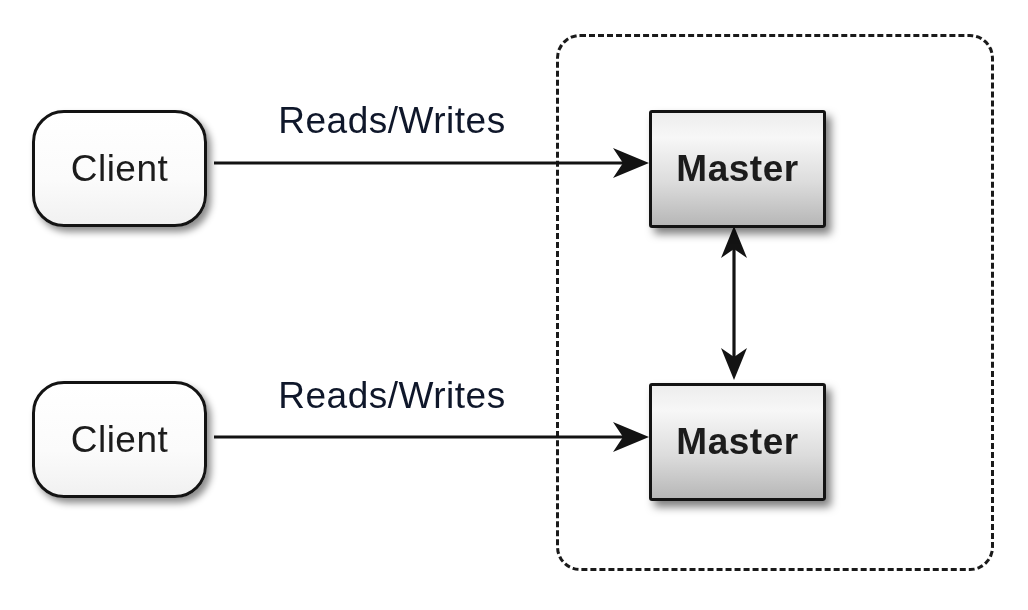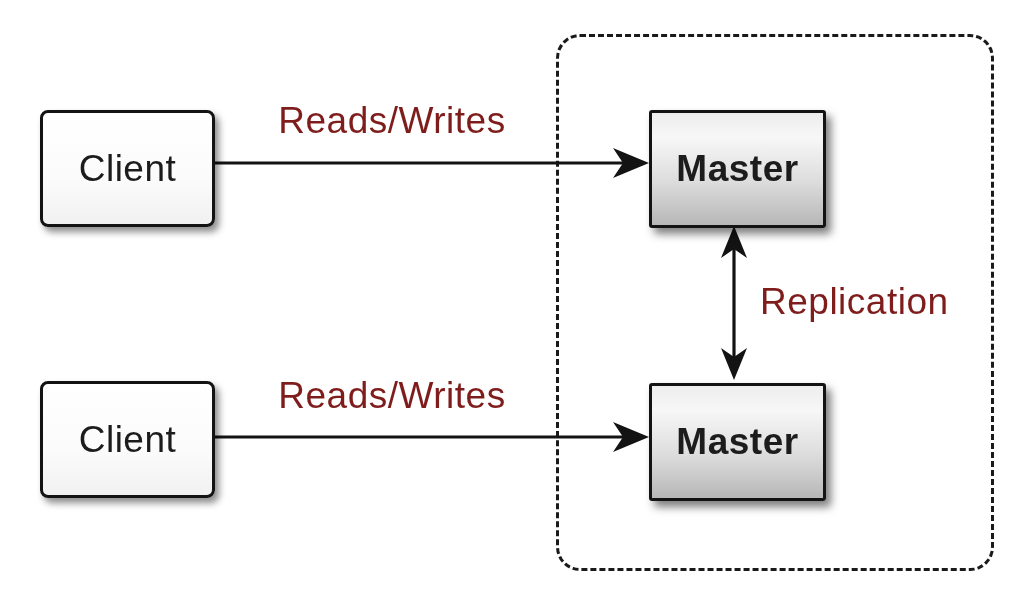--- a/index.html
+++ b/index.html
@@ -19,24 +19,24 @@
     position: absolute;
     display: flex;
     align-items: center;
     justify-content: center;
     border: 3px solid #131313;
     color: #1c1c1c;
     font-size: 37px;
     letter-spacing: 0.5px;
   }
   .client {
-    left: 40px;
+    left: 32px;
     width: 169px;
     height: 111px;
-    border-radius: 8px;
+    border-radius: 32px;
     background: linear-gradient(180deg, #ffffff 0%, #fbfbfb 60%, #f1f1f1 100%);
     box-shadow: 4px 5px 7px rgba(0,0,0,0.45);
   }
   .client-1 { top: 110px; }
   .client-2 { top: 381px; }
   .master {
     left: 649px;
     width: 171px;
     height: 112px;
     border-radius: 3px;
@@ -51,21 +51,21 @@
     left: 556px;
     top: 34px;
     width: 432px;
     height: 531px;
     border: 3px dashed #1a1a1a;
     border-radius: 24px;
     background: transparent;
   }
   .edge-label {
     position: absolute;
-    color: #7f1d1d;
+    color: #0f172a;
     font-size: 37px;
     letter-spacing: 0.5px;
     white-space: nowrap;
   }
   .label-rw { left: 250px; width: 284px; text-align: center; }
   .label-rw-1 { top: 100px; }
   .label-rw-2 { top: 375px; }
   .label-replication { left: 760px; top: 281px; }
   svg.edges-layer {
     position: absolute;
@@ -113,15 +113,14 @@
   </div>
 
   <div class="node master master-2">
     <span>Master</span>
   </div>
 
   <div class="edge-label label-rw label-rw-1">Reads/Writes</div>
 
   <div class="edge-label label-rw label-rw-2">Reads/Writes</div>
 
-  <div class="edge-label label-replication">Replication</div>
 
 </div>
 
 </body></html>

